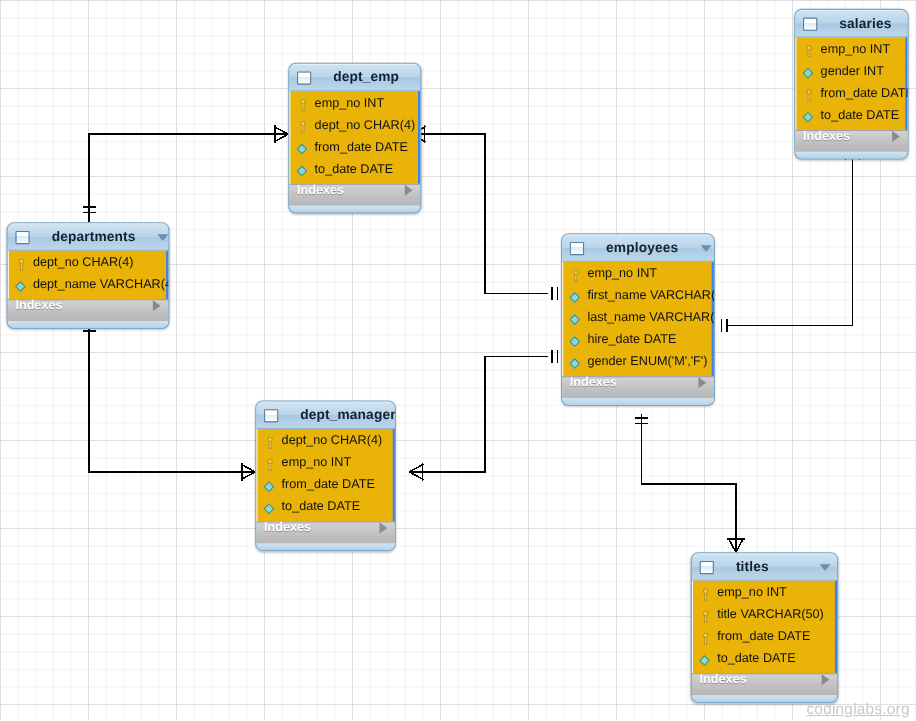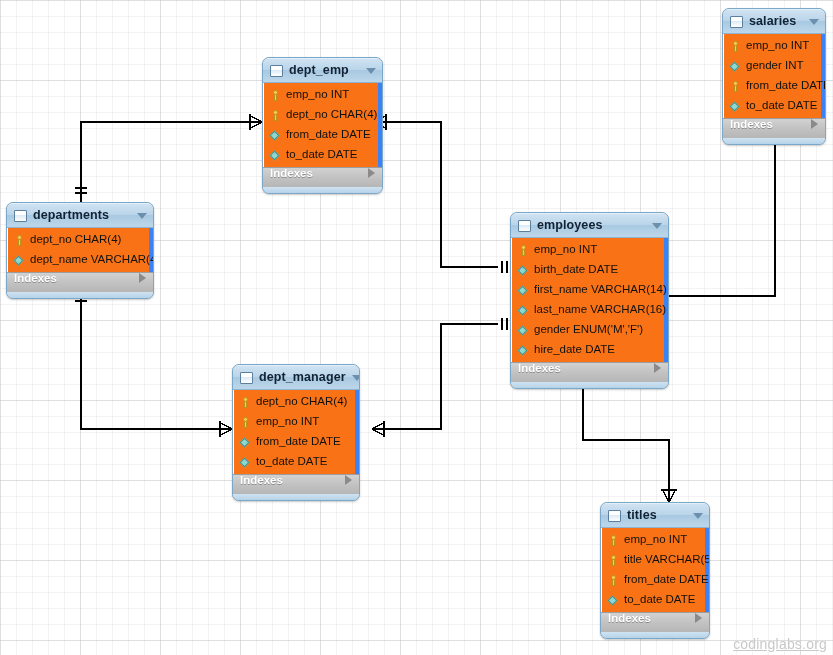--- a/index.html
+++ b/index.html
@@ -47,21 +47,21 @@
     box-sizing: border-box;
   }
   .tbl-hdr {
     height: 23px;
     display: flex;
     align-items: center;
     padding: 0 6px 0 7px;
     background: linear-gradient(to bottom, #cfe3f2 0%, #b9d4e9 48%, #a9c9e2 50%, #bcd7ea 100%);
     border-bottom: 1px solid #8fb4d2;
     border-top: 1px solid #e3f0fa;
-    gap: 6px;
+    gap: 20px;
   }
   .hdr-icon {
     width: 13px; height: 12px;
     border: 1px solid #5b7f9e;
     background: linear-gradient(to bottom, #ffffff 0%, #ffffff 38%, #dbe9f5 40%, #ffffff 100%);
     border-radius: 1px;
     flex: 0 0 auto;
     box-sizing: border-box;
   }
   .hdr-title {
@@ -74,24 +74,24 @@
     line-height: 1;
   }
   .hdr-caret {
     width: 0; height: 0;
     border-left: 5px solid transparent;
     border-right: 5px solid transparent;
     border-top: 6px solid #6d8fae;
     flex: 0 0 auto;
   }
   .tbl-cols {
-    background: #f97316;
+    background: #eab308;
     padding: 2px 0 2px 0;
     border-left: 1px solid #ffffff;
-    border-right: 4px solid #3b82f6;
+    border-right: 2px solid #3b82f6;
   }
   .col {
     display: flex;
     align-items: center;
     height: 20px;
     padding-left: 6px;
     gap: 5px;
     white-space: nowrap;
   }
   .col-label {
@@ -291,51 +291,47 @@
         <span class="col-label">dept_name VARCHAR(40)</span>
       </div>
     </div>
     <div class="tbl-idx">
       <span class="idx-label">Indexes</span>
       <span class="idx-arrow"></span>
     </div>
     <div class="tbl-foot"></div>
   </div>
 
-  <div class="tbl" style="left:510px; top:212px; width:159px;">
+  <div class="tbl" style="left:510px; top:212px; width:140px;">
     <div class="tbl-hdr">
       <span class="hdr-icon"></span>
       <span class="hdr-title">employees</span>
       <span class="hdr-caret"></span>
     </div>
     <div class="tbl-cols">
       <div class="col">
         <span class="ic ic-key"></span>
         <span class="col-label">emp_no INT</span>
       </div>
       <div class="col">
         <span class="ic ic-diamond"></span>
-        <span class="col-label">birth_date DATE</span>
-      </div>
-      <div class="col">
-        <span class="ic ic-diamond"></span>
         <span class="col-label">first_name VARCHAR(14)</span>
       </div>
       <div class="col">
         <span class="ic ic-diamond"></span>
         <span class="col-label">last_name VARCHAR(16)</span>
       </div>
       <div class="col">
         <span class="ic ic-diamond"></span>
+        <span class="col-label">hire_date DATE</span>
+      </div>
+      <div class="col">
+        <span class="ic ic-diamond"></span>
         <span class="col-label">gender ENUM('M','F')</span>
       </div>
-      <div class="col">
-        <span class="ic ic-diamond"></span>
-        <span class="col-label">hire_date DATE</span>
-      </div>
     </div>
     <div class="tbl-idx">
       <span class="idx-label">Indexes</span>
       <span class="idx-arrow"></span>
     </div>
     <div class="tbl-foot"></div>
   </div>
 
   <div class="tbl" style="left:232px; top:364px; width:128px;">
     <div class="tbl-hdr">
@@ -361,21 +357,21 @@
         <span class="col-label">to_date DATE</span>
       </div>
     </div>
     <div class="tbl-idx">
       <span class="idx-label">Indexes</span>
       <span class="idx-arrow"></span>
     </div>
     <div class="tbl-foot"></div>
   </div>
 
-  <div class="tbl" style="left:600px; top:502px; width:110px;">
+  <div class="tbl" style="left:628px; top:502px; width:134px;">
     <div class="tbl-hdr">
       <span class="hdr-icon"></span>
       <span class="hdr-title">titles</span>
       <span class="hdr-caret"></span>
     </div>
     <div class="tbl-cols">
       <div class="col">
         <span class="ic ic-key"></span>
         <span class="col-label">emp_no INT</span>
       </div>

